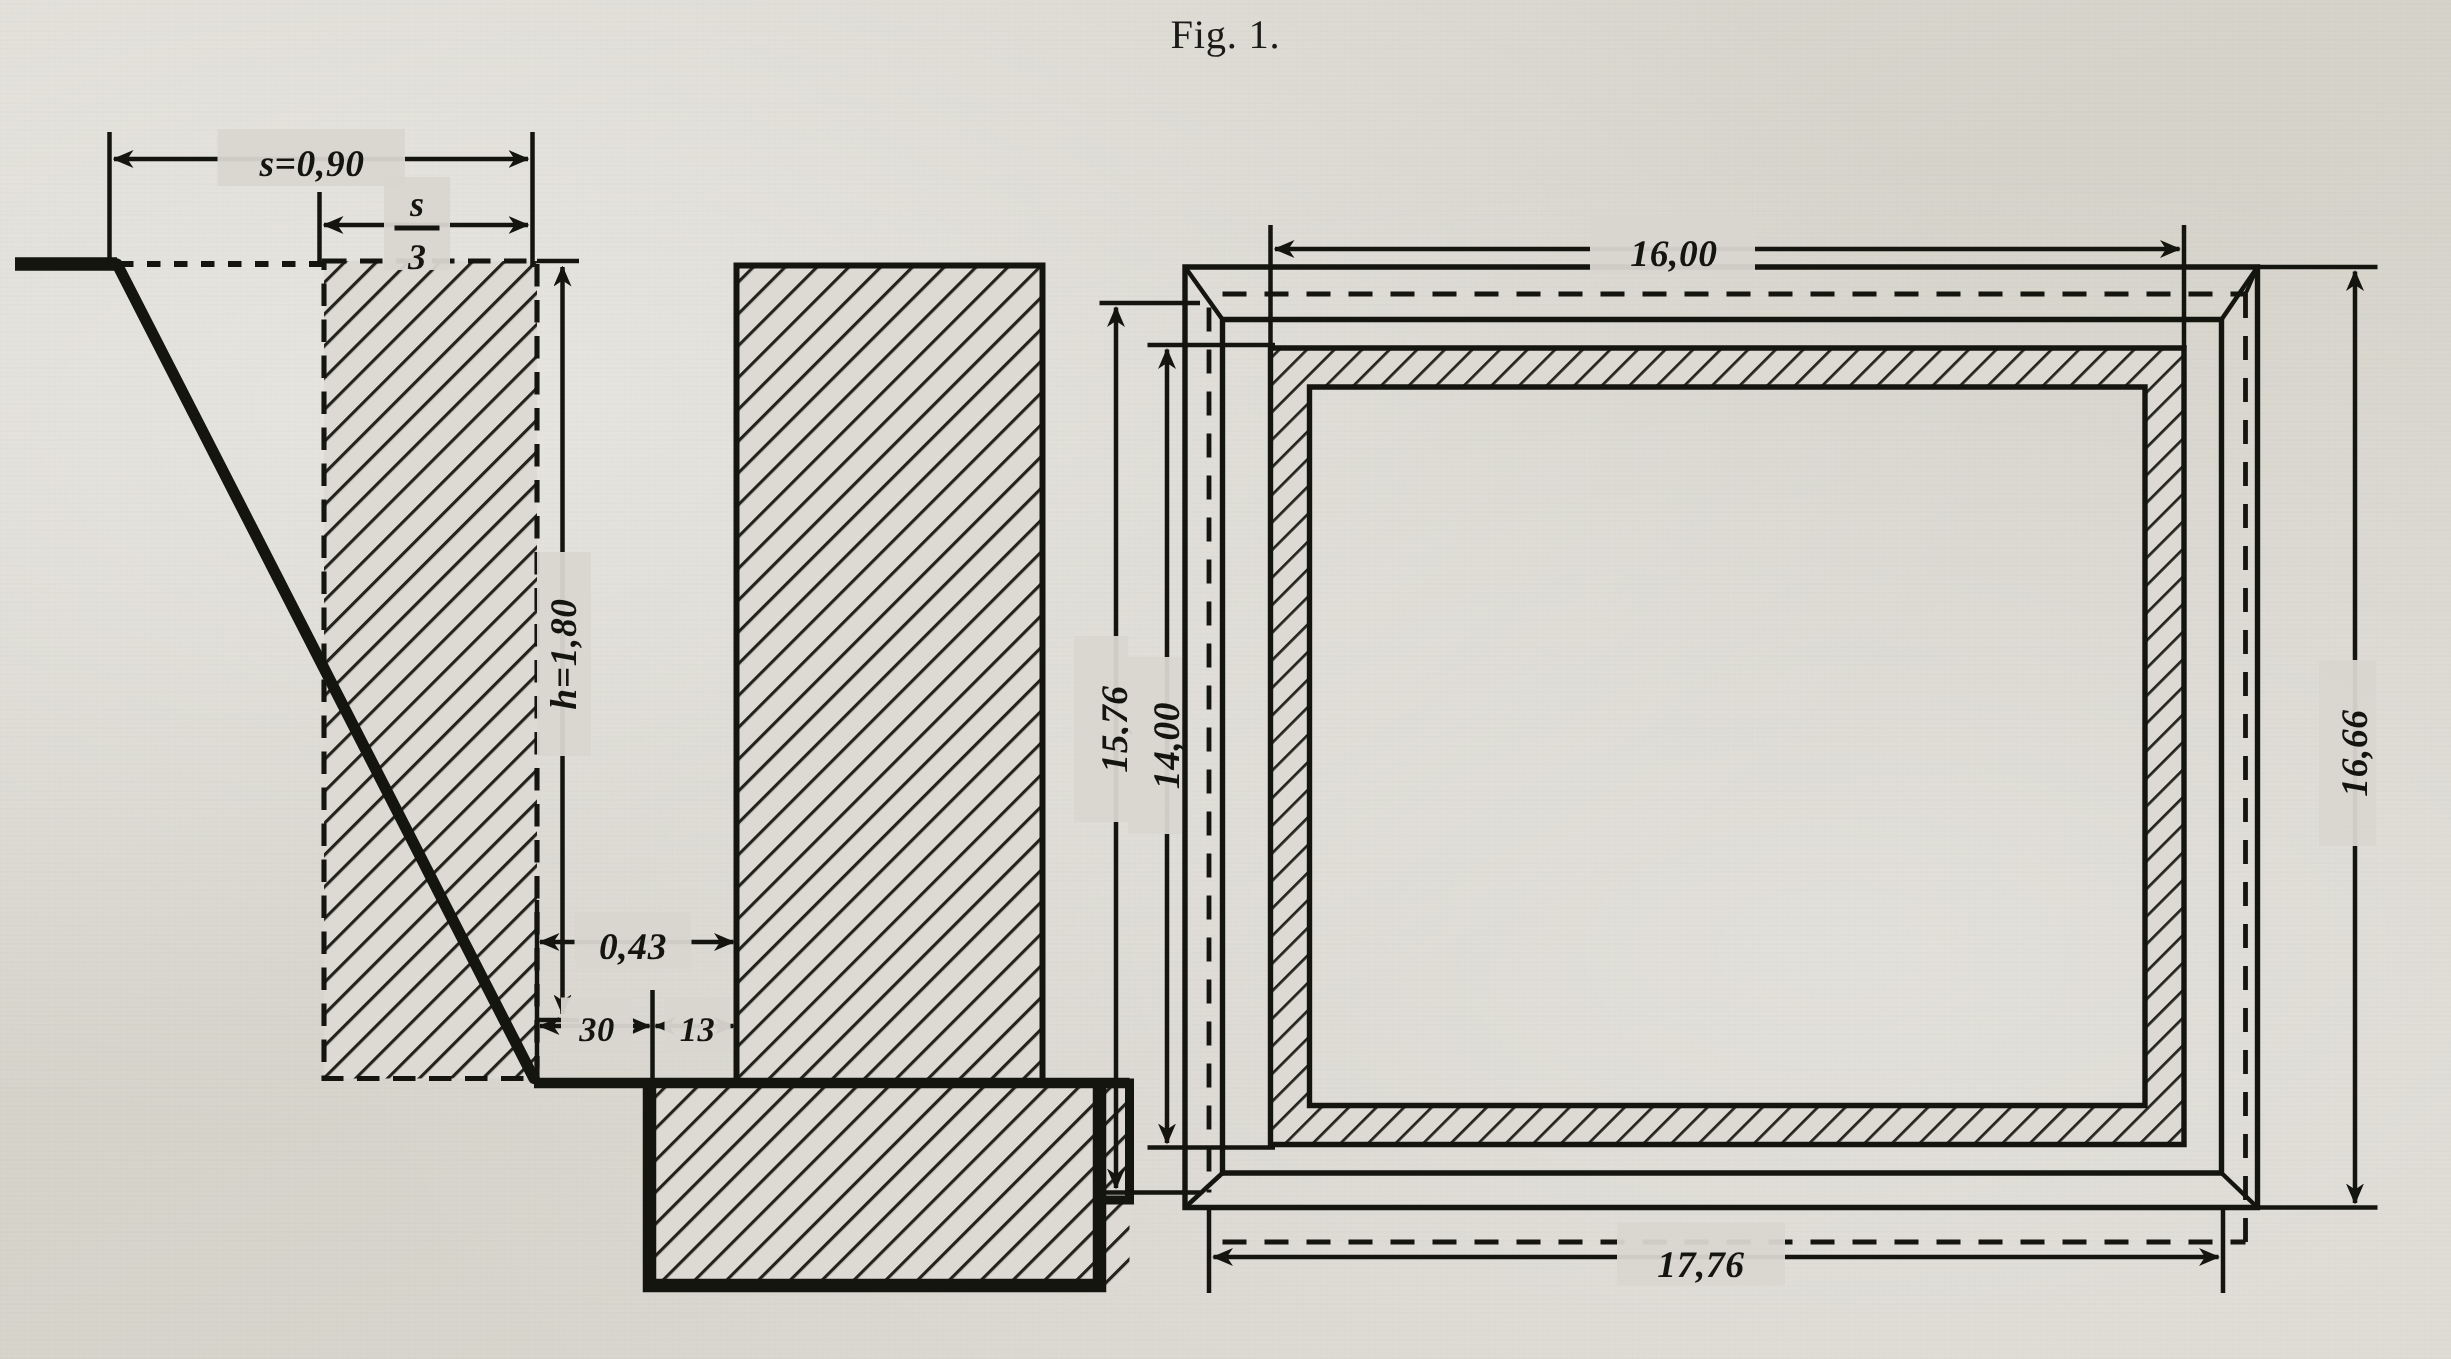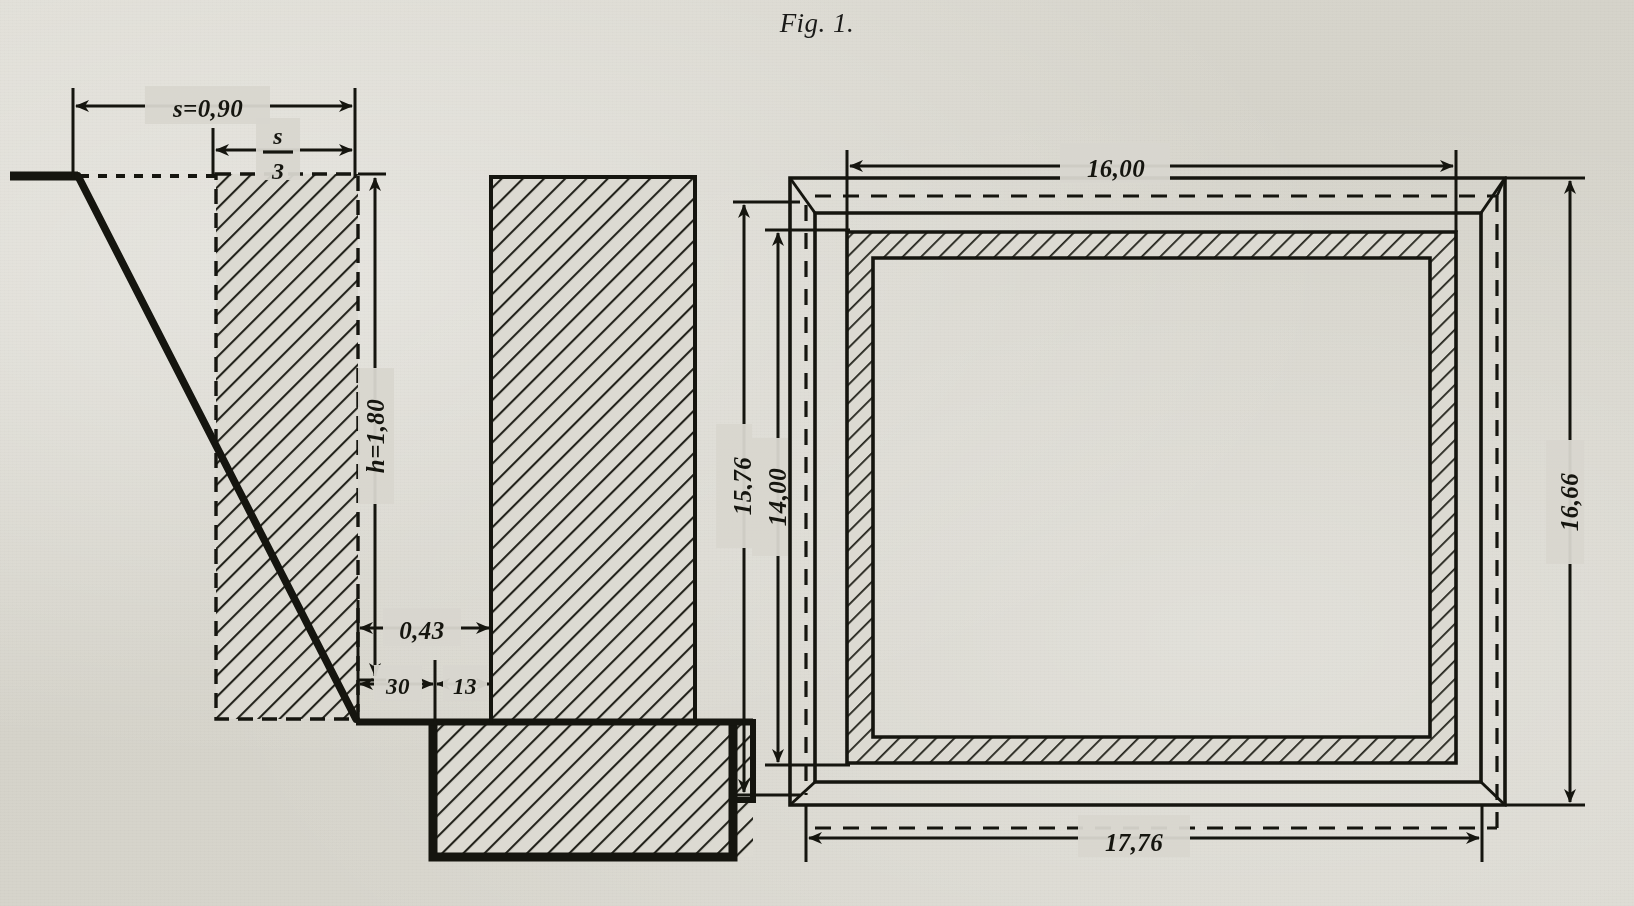--- a/index.html
+++ b/index.html
@@ -22,21 +22,20 @@
     opacity:.30;
     background-image:
       repeating-linear-gradient(0deg, rgba(0,0,0,.035) 0 1px, rgba(255,255,255,0) 1px 3px),
       repeating-linear-gradient(90deg, rgba(0,0,0,.025) 0 1px, rgba(255,255,255,0) 1px 4px);
     pointer-events:none;
   }
   #fig-title{
     position:absolute;
     left:0;right:0;top:8px;
     text-align:center;
-    font-style:italic;
     font-size:27px;
     letter-spacing:.5px;
     color:#1a1a18;
     font-family:"Liberation Serif", serif;
   }
   svg#drawing{position:absolute;left:0;top:0;}
   .dimtext{
     font-family:"Liberation Serif", serif;
     font-style:italic;
     font-weight:bold;

